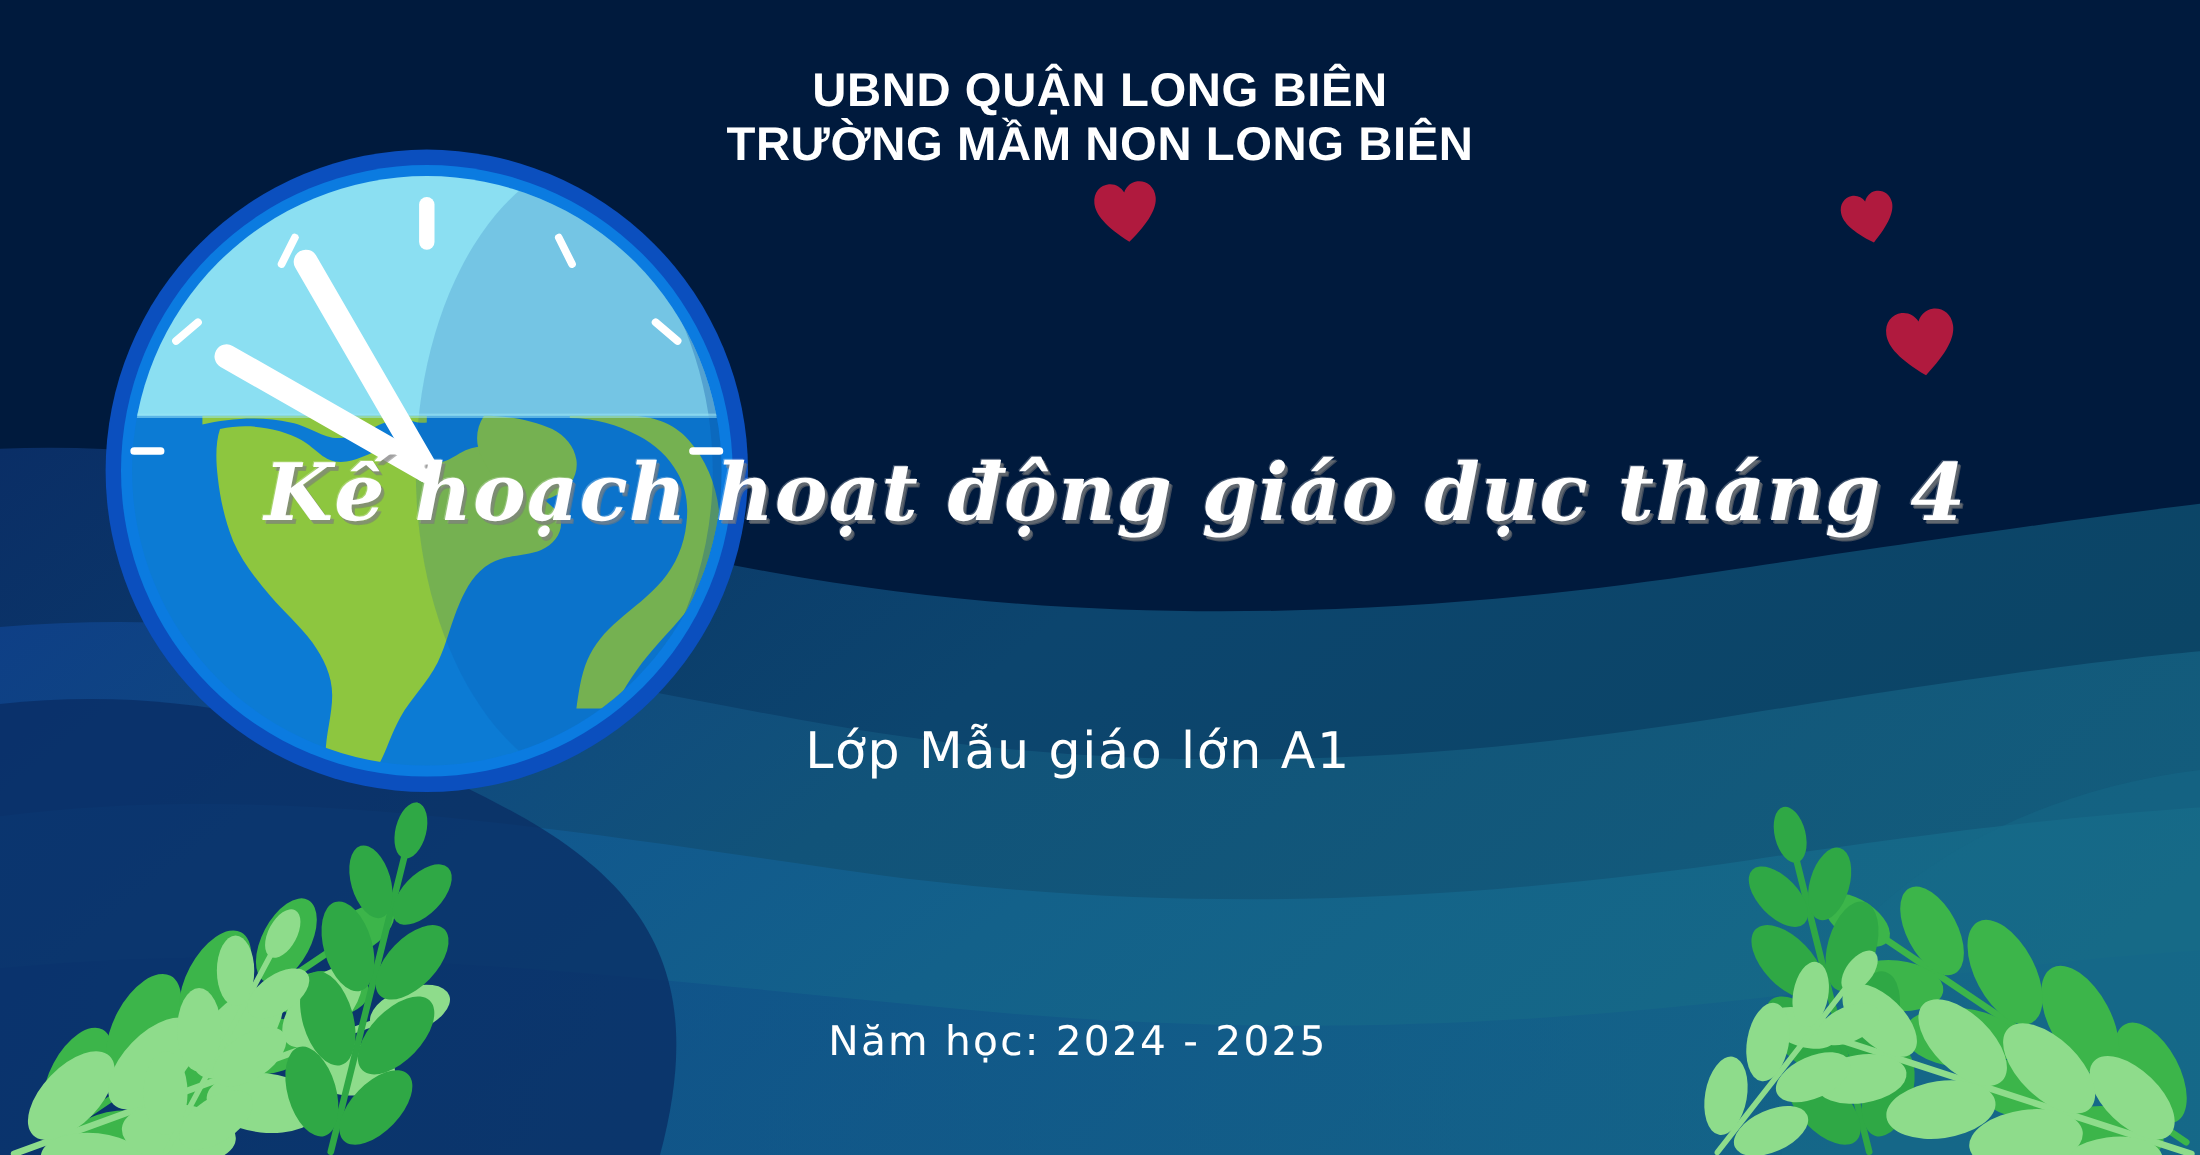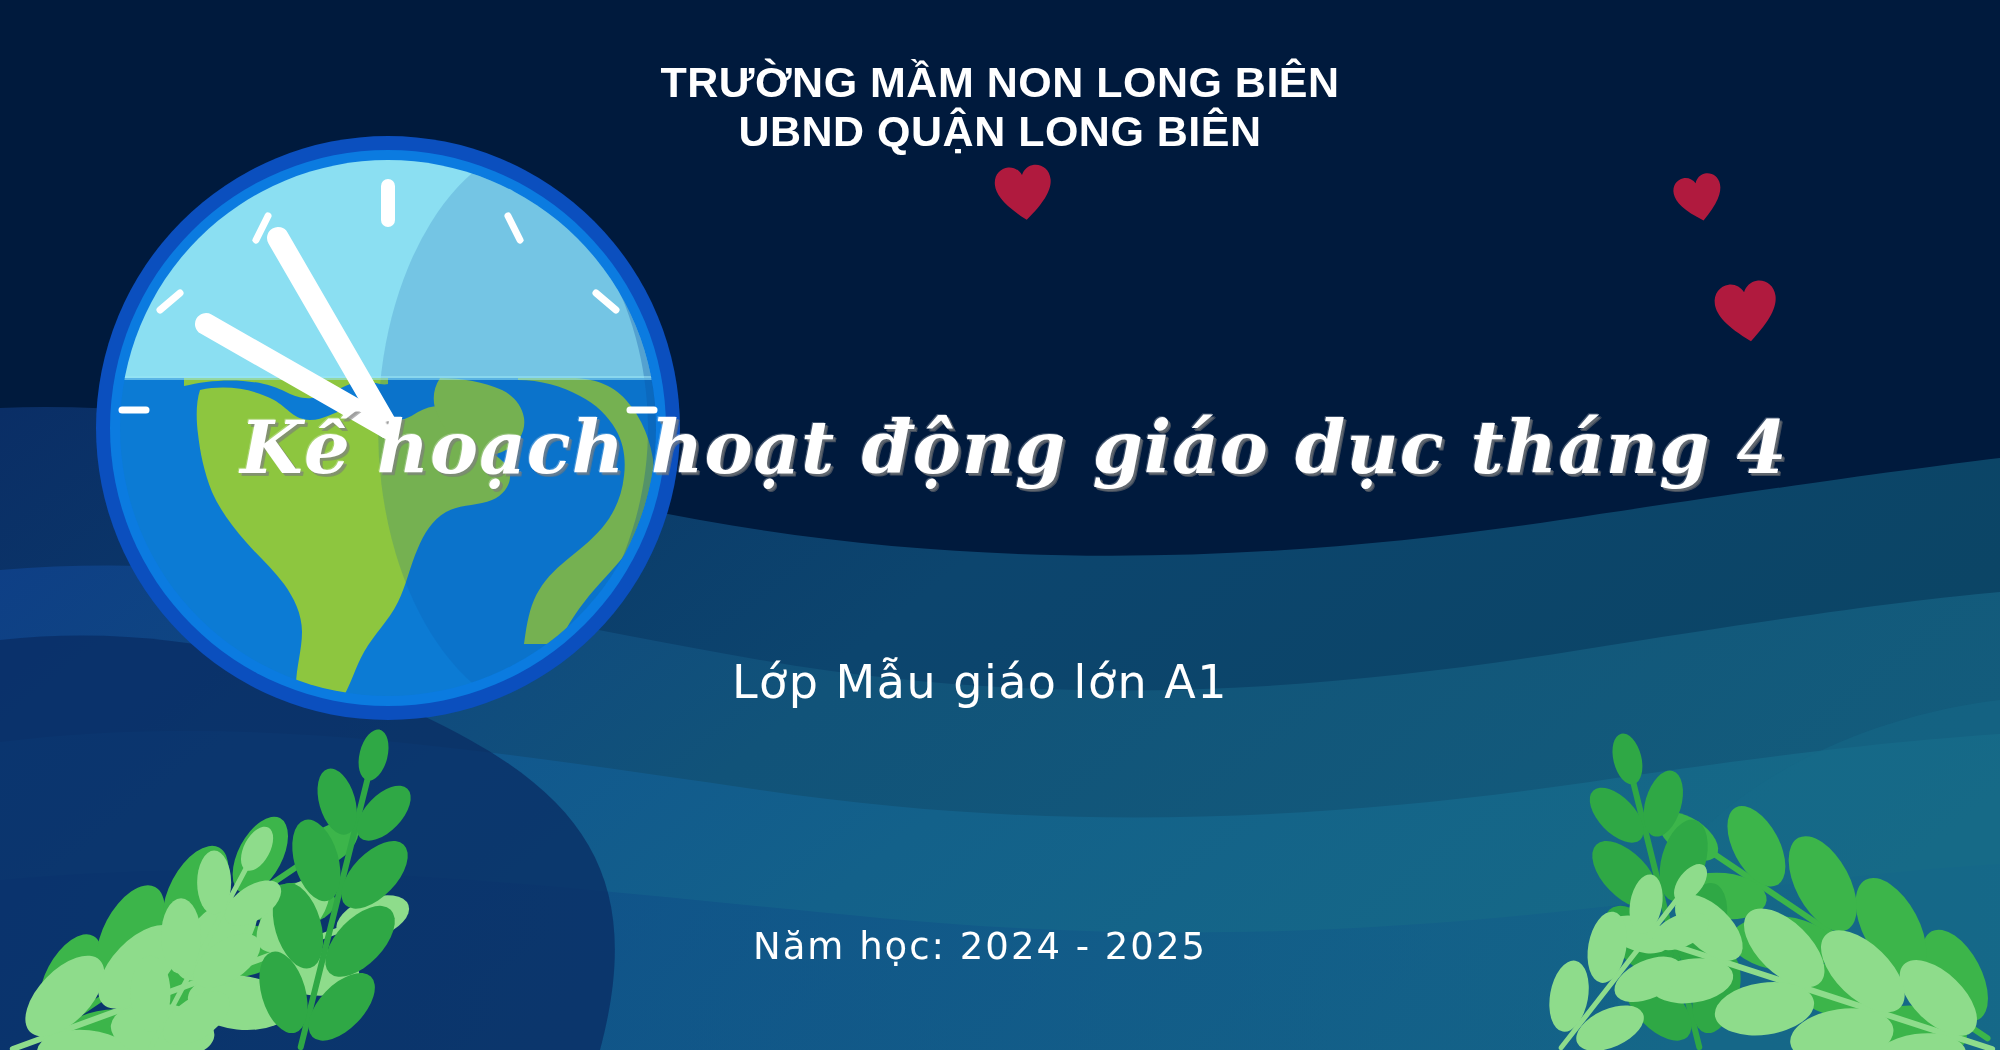--- a/index.html
+++ b/index.html
@@ -353,22 +353,22 @@
     <path d="M16 29 C6 21 2 15 2 10 C2 5 5.5 2 9.5 2 C12.3 2 14.8 3.8 16 6.4
              C17.2 3.8 19.7 2 22.5 2 C26.5 2 30 5 30 10 C30 15 26 21 16 29 Z" fill="#B01A3E"></path>
   </svg>
 
   <svg class="heart" style="left:1712px;top:278px;width:70px;height:70px;transform:rotate(-8deg);" viewBox="0 0 32 32" xmlns="http://www.w3.org/2000/svg">
     <path d="M16 29 C6 21 2 15 2 10 C2 5 5.5 2 9.5 2 C12.3 2 14.8 3.8 16 6.4
              C17.2 3.8 19.7 2 22.5 2 C26.5 2 30 5 30 10 C30 15 26 21 16 29 Z" fill="#B01A3E"></path>
   </svg>
 
   <div class="header-block">
+    <div class="header-line l1">UBND QUẬN LONG BIÊN</div>
     <div class="header-line l2">TRƯỜNG MẦM NON LONG BIÊN</div>
-    <div class="header-line l1">UBND QUẬN LONG BIÊN</div>
   </div>
 
   <div class="script-title">Kế hoạch hoạt động giáo dục tháng 4</div>
 
   <div class="subtitle">Lớp Mẫu giáo lớn A1</div>
 
   <div class="year-line">Năm học: 2024 - 2025</div>
 
 </div>
 

